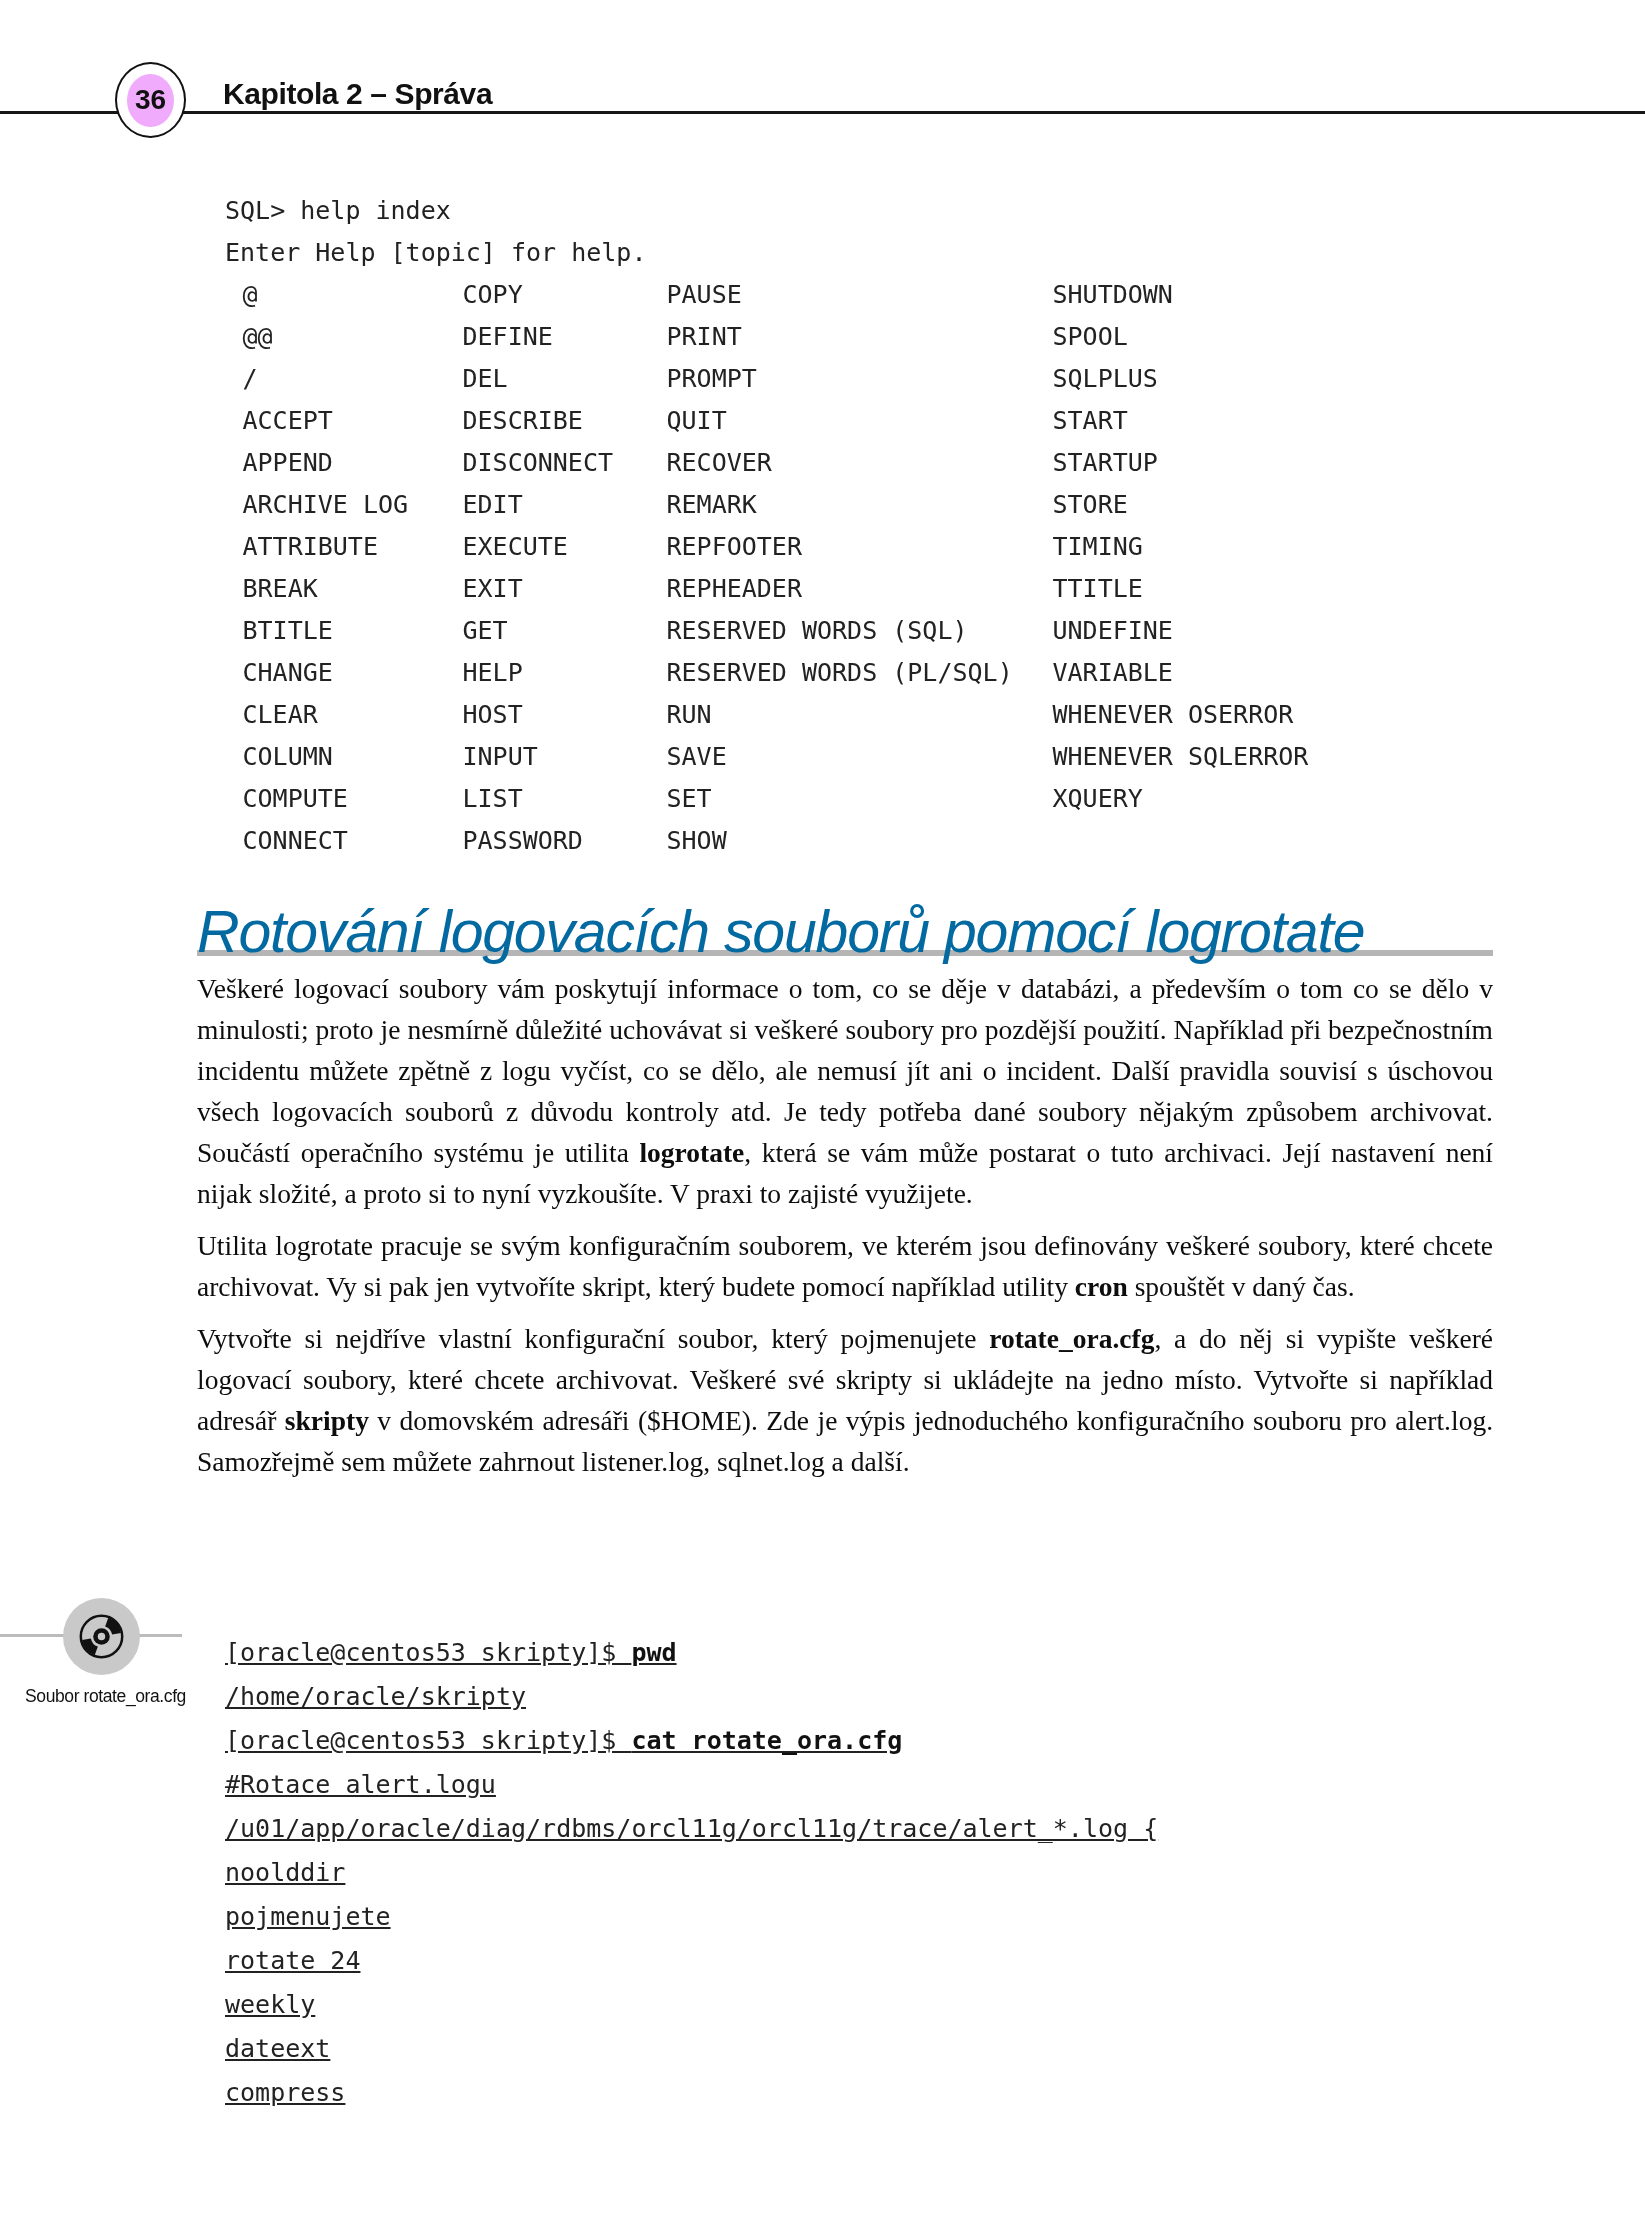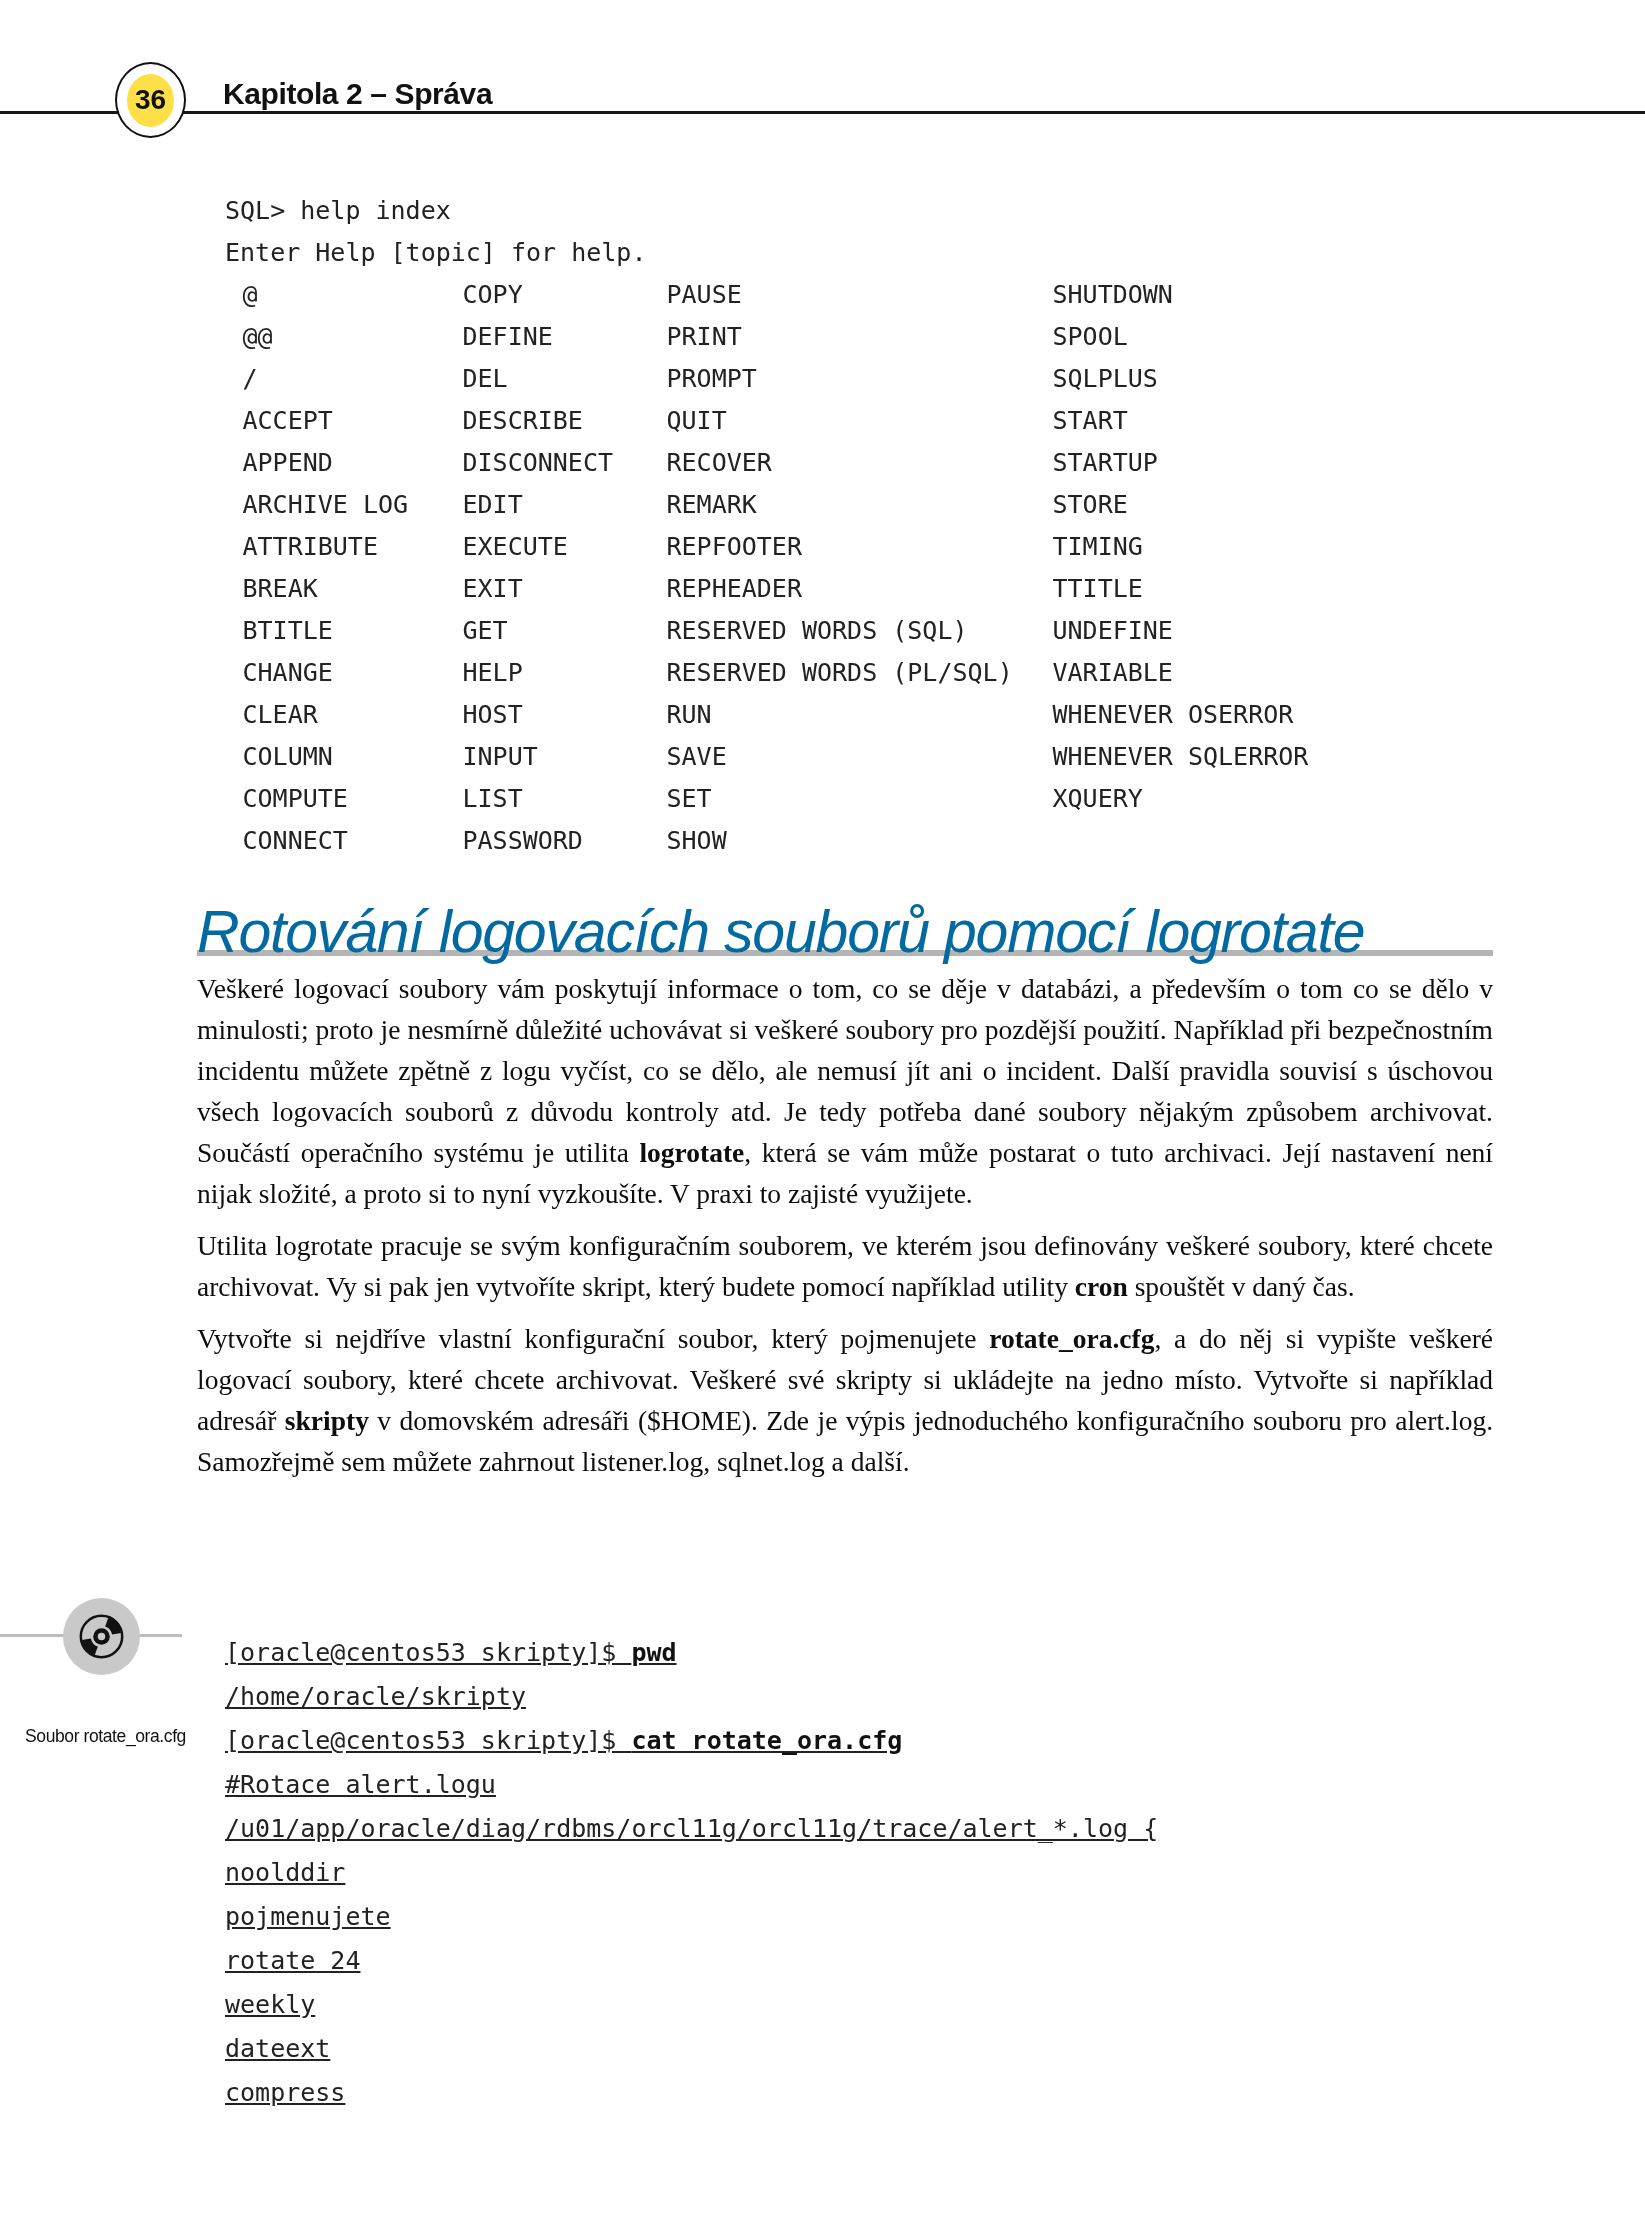--- a/index.html
+++ b/index.html
@@ -26,21 +26,21 @@
     left: 115px; top: 62px;
     width: 67px; height: 72px;
     background: #ffffff;
     border: 2.5px solid #111;
     border-radius: 50%;
     display: flex; align-items: center; justify-content: center;
     z-index: 2;
   }
   .page-badge-inner {
     width: 47px; height: 53px;
-    background: #fde047;
+    background: #f0abfc;
     border-radius: 50%;
     display: flex; align-items: center; justify-content: center;
     font-family: "Liberation Sans", sans-serif;
     font-weight: bold; font-size: 28px; color: #111;
   }
   .chapter-title {
     position: absolute;
     left: 193px; top: 77px;
     font-family: "Liberation Sans", sans-serif;
     font-weight: bold; font-size: 30px;
@@ -130,21 +130,20 @@
   }
   .margin-label {
     position: absolute;
     left: 14px; top: 1686px;
     width: 183px;
     text-align: center;
     font-family: "Liberation Sans", sans-serif;
     font-size: 17.5px;
     letter-spacing: -0.4px;
     color: #111;
-    margin-top: 40px;
   }
 </style>
 </head>
 <body>
 
 <div class="page">
 
   <div class="header-rule"></div>
   <div class="page-badge">
     <div class="page-badge-inner">36</div>

